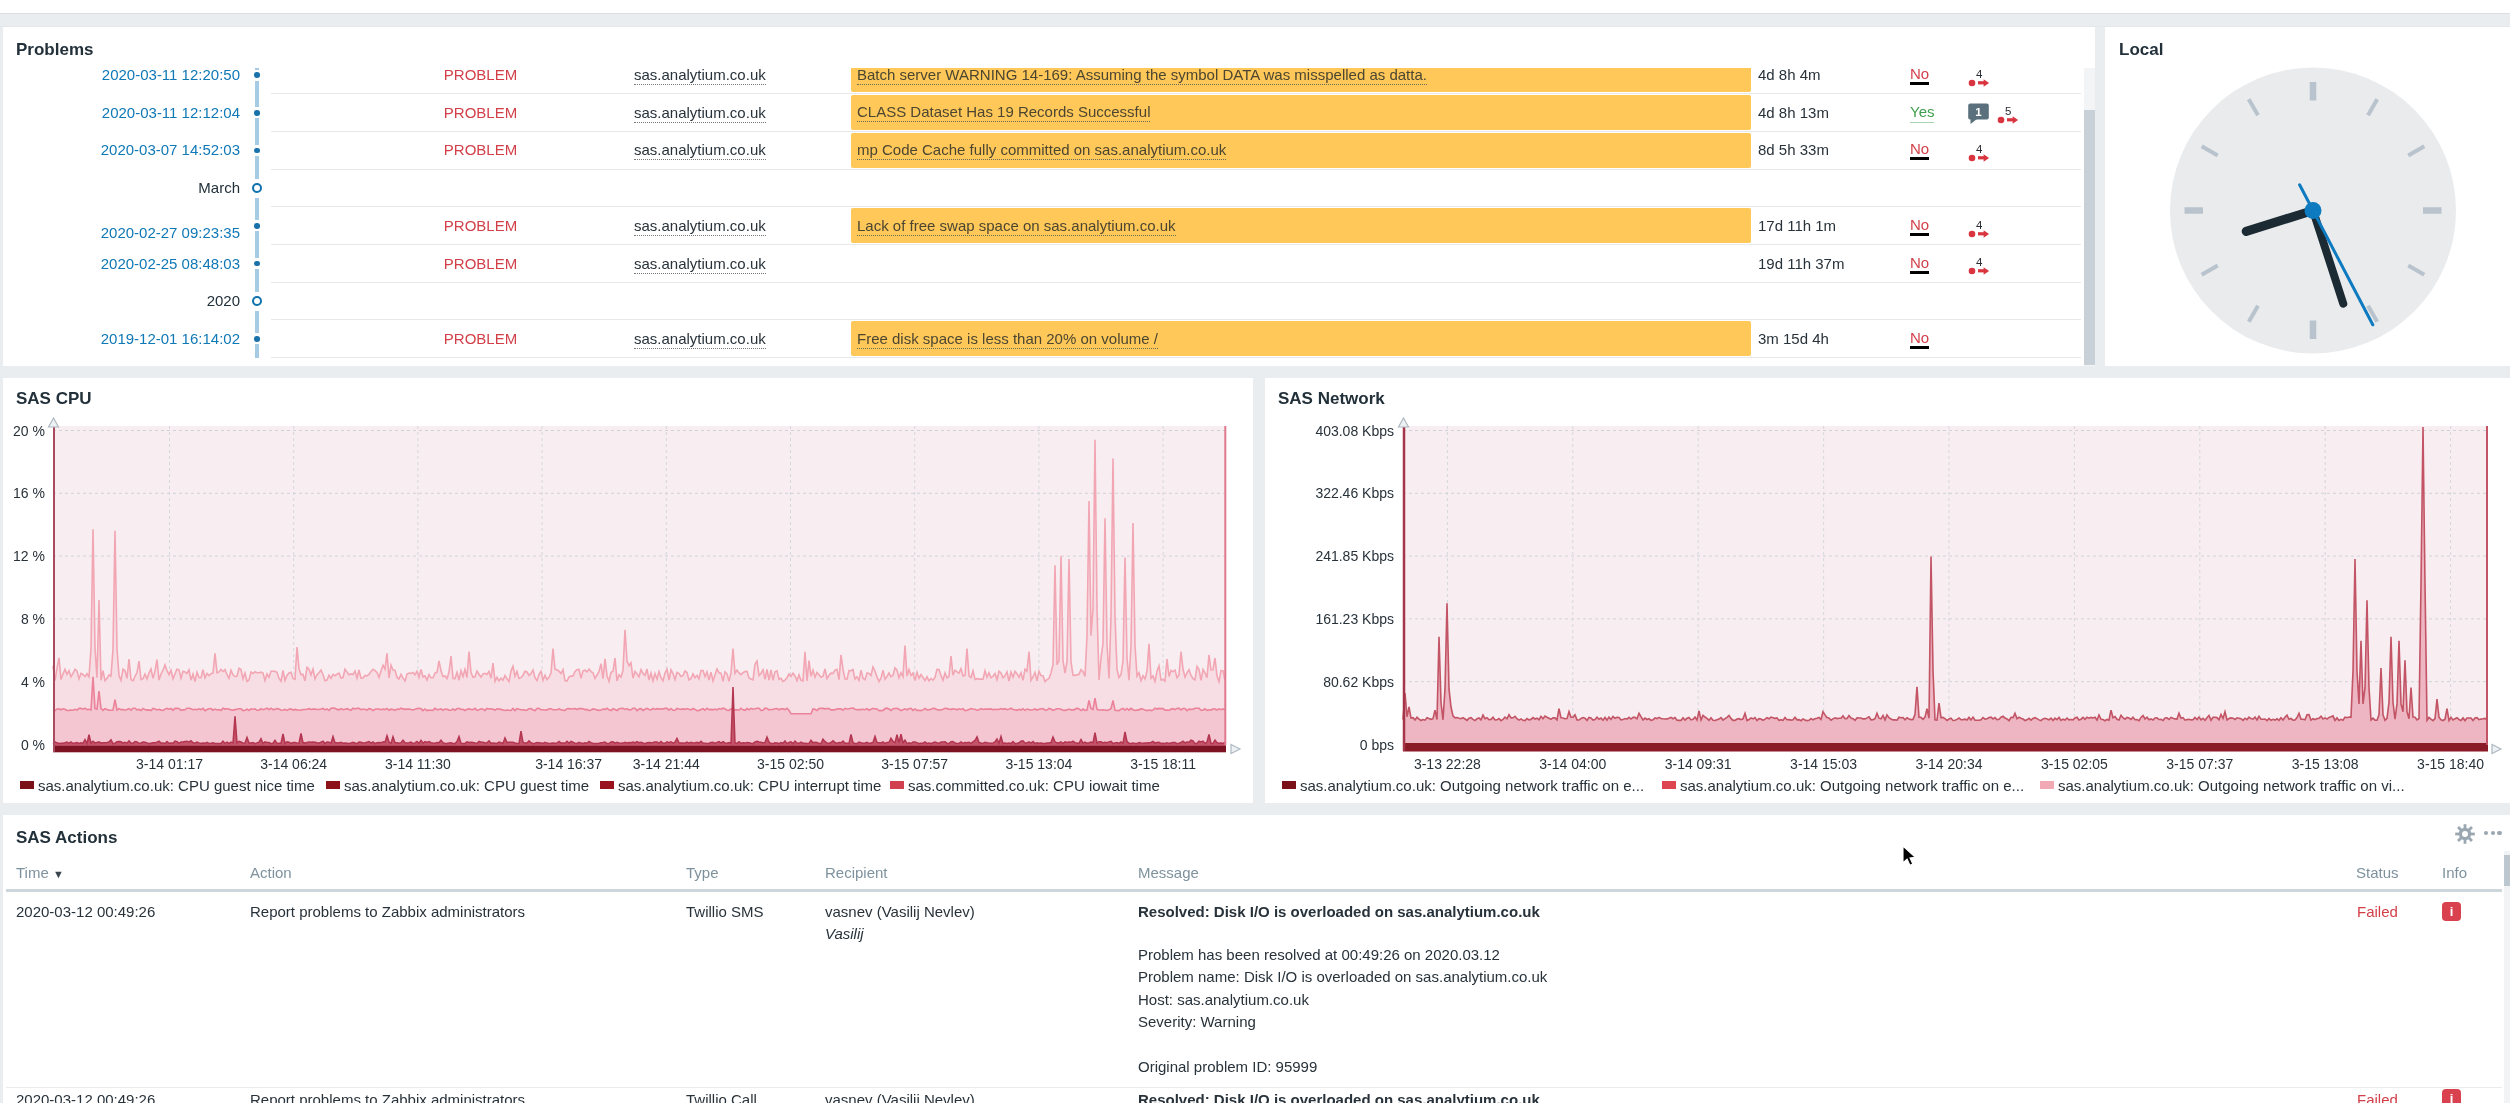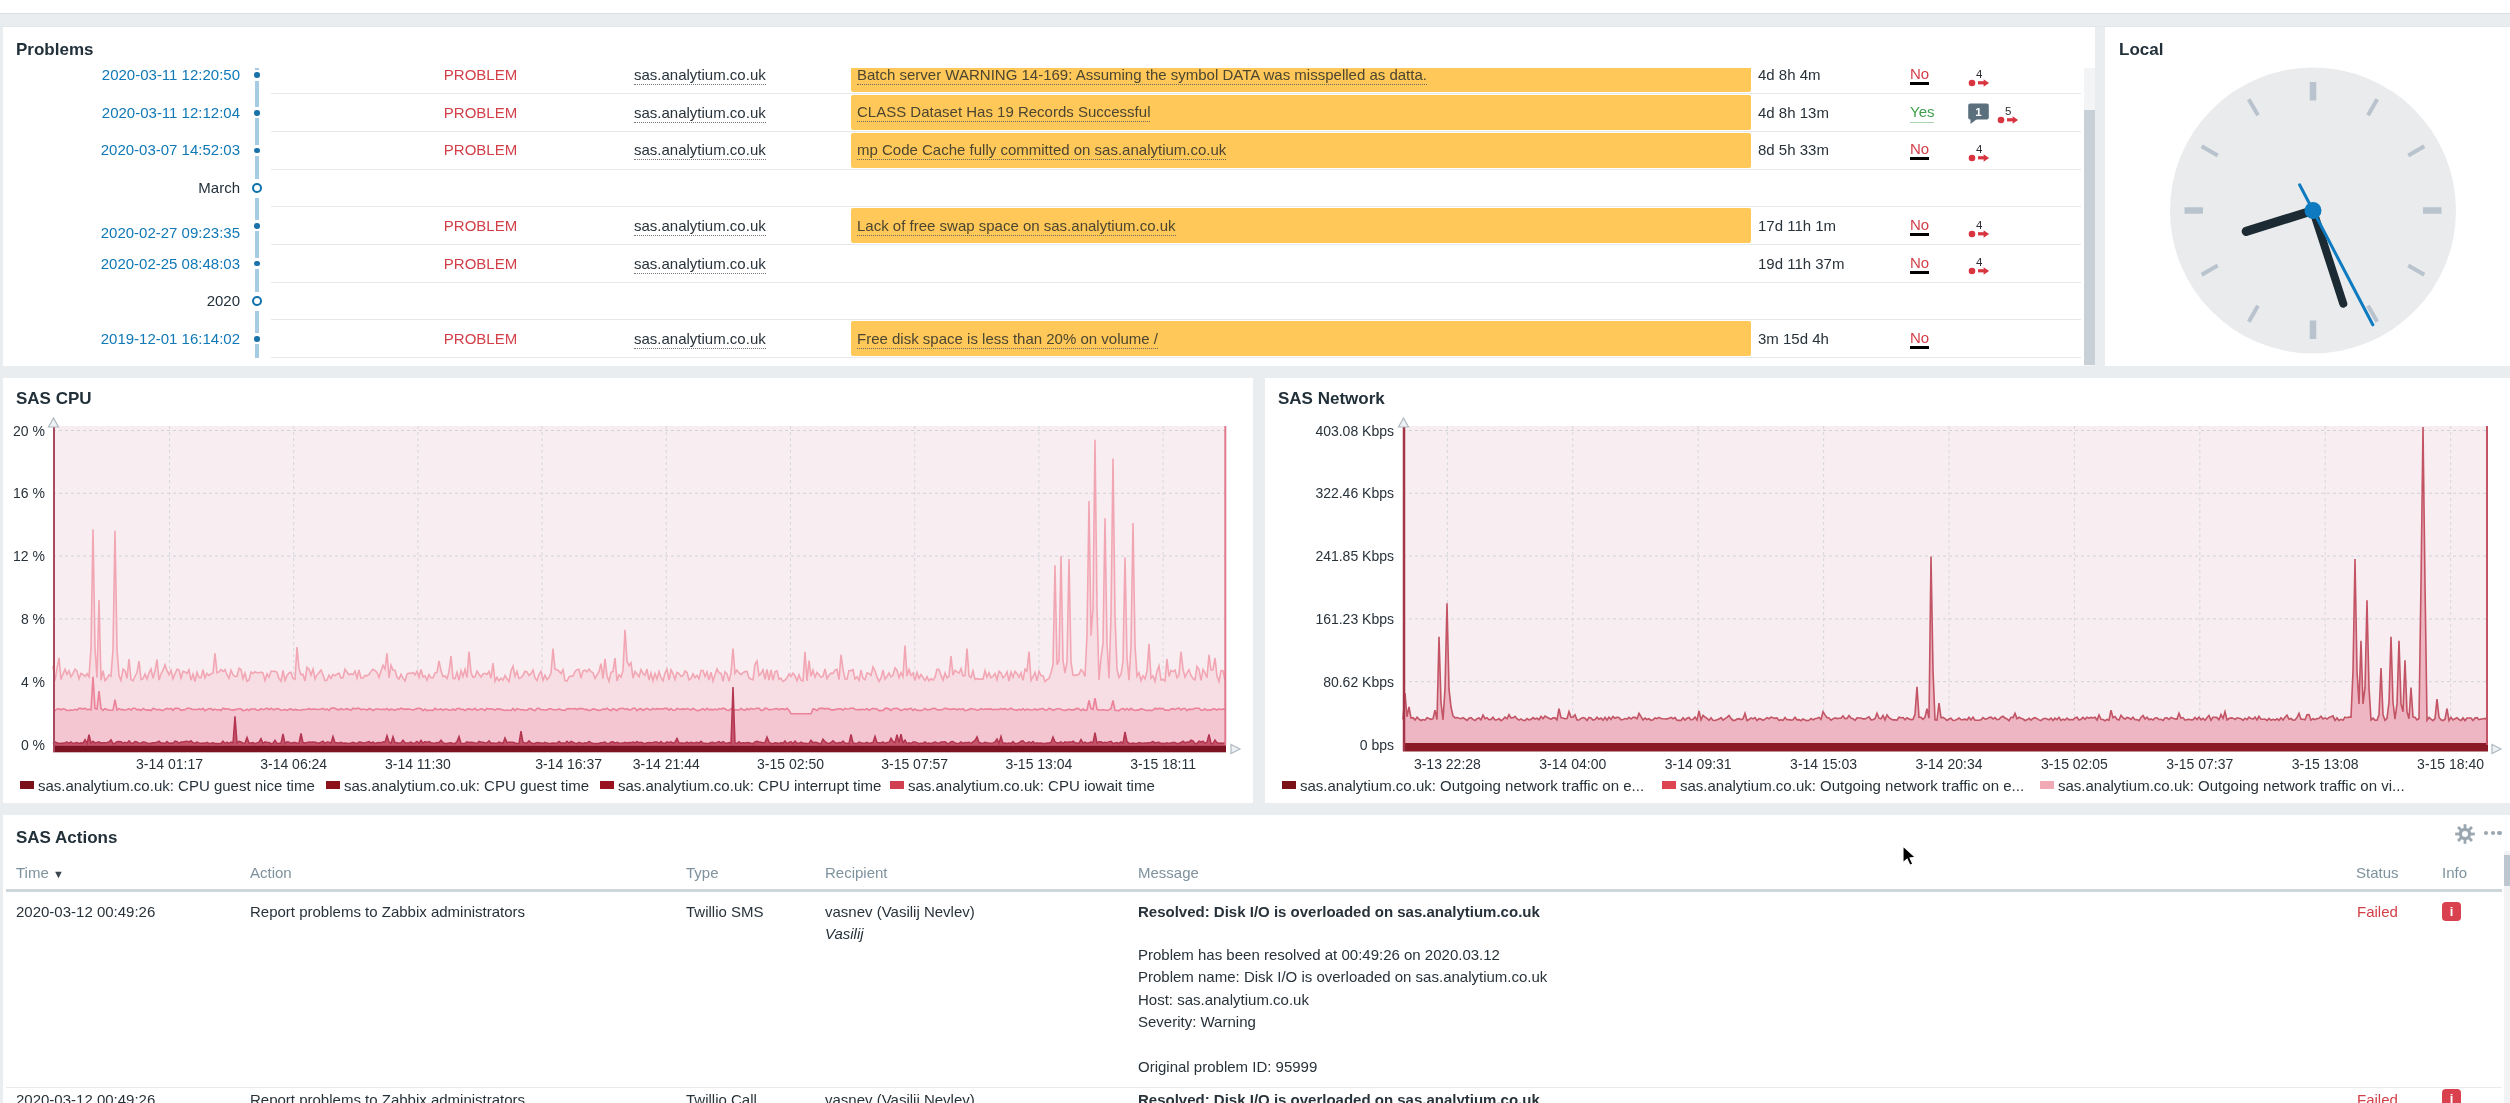--- a/index.html
+++ b/index.html
@@ -243,21 +243,21 @@
 <div class="t" style="left:851.7px;width:120px;text-align:center;top:378px;line-height:16px;font-size:14px;">3-15 07:57</div>
 <div class="t" style="left:975.9px;width:120px;text-align:center;top:378px;line-height:16px;font-size:14px;">3-15 13:04</div>
 <div class="t" style="left:1100.1px;width:120px;text-align:center;top:378px;line-height:16px;font-size:14px;">3-15 18:11</div>
 <div class="abs" style="left:17px;top:403px;width:14px;height:8px;background:#7a1118;"></div>
 <div class="t" style="left:35px;top:399px;line-height:17px;">sas.analytium.co.uk: CPU guest nice time</div>
 <div class="abs" style="left:323px;top:403px;width:14px;height:8px;background:#8c1119;"></div>
 <div class="t" style="left:341px;top:399px;line-height:17px;">sas.analytium.co.uk: CPU guest time</div>
 <div class="abs" style="left:597px;top:403px;width:14px;height:8px;background:#99131e;"></div>
 <div class="t" style="left:615px;top:399px;line-height:17px;">sas.analytium.co.uk: CPU interrupt time</div>
 <div class="abs" style="left:887px;top:403px;width:14px;height:8px;background:#d1404e;"></div>
-<div class="t" style="left:905px;top:399px;line-height:17px;">sas.analytium.co.uk: CPU iowait time</div>
+<div class="t" style="left:905px;top:399px;line-height:17px;">sas.committed.co.uk: CPU iowait time</div>
 </div>
 <div class="widget" style="left:1265px;top:378px;width:1245px;height:425px;">
 <div class="wtitle" style="left:13px;top:11px;">SAS Network</div>
 <svg width="1245" height="425" viewBox="1265 378 1245 425" style="position:absolute;left:0;top:0;">
 <rect x="1403" y="426" width="1085" height="320" fill="#f8edf0"></rect>
 <line x1="1403" y1="430.5" x2="2488" y2="430.5" stroke="#cfd3d8" stroke-width="1" stroke-dasharray="3 3"></line>
 <line x1="1403" y1="493.3" x2="2488" y2="493.3" stroke="#cfd3d8" stroke-width="1" stroke-dasharray="3 3"></line>
 <line x1="1403" y1="556.1" x2="2488" y2="556.1" stroke="#cfd3d8" stroke-width="1" stroke-dasharray="3 3"></line>
 <line x1="1403" y1="618.9" x2="2488" y2="618.9" stroke="#cfd3d8" stroke-width="1" stroke-dasharray="3 3"></line>
 <line x1="1403" y1="681.7" x2="2488" y2="681.7" stroke="#cfd3d8" stroke-width="1" stroke-dasharray="3 3"></line>

